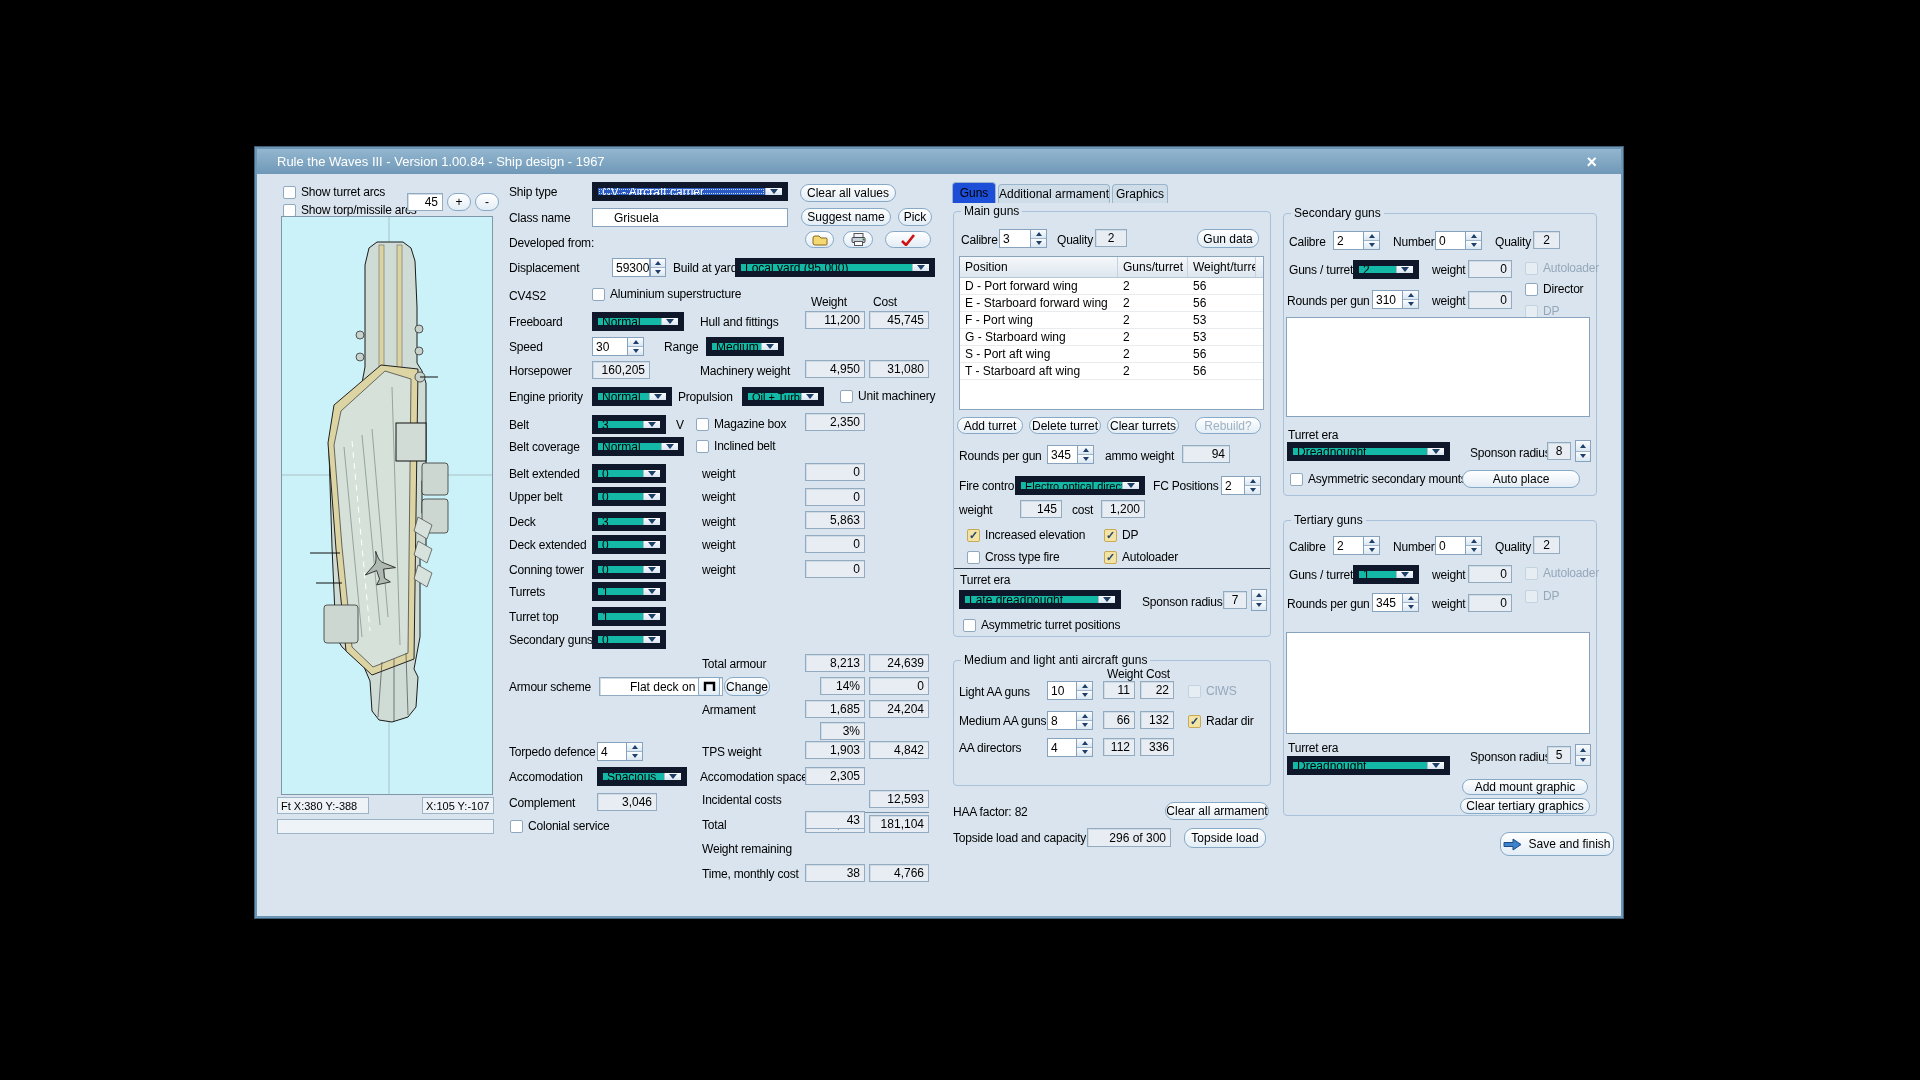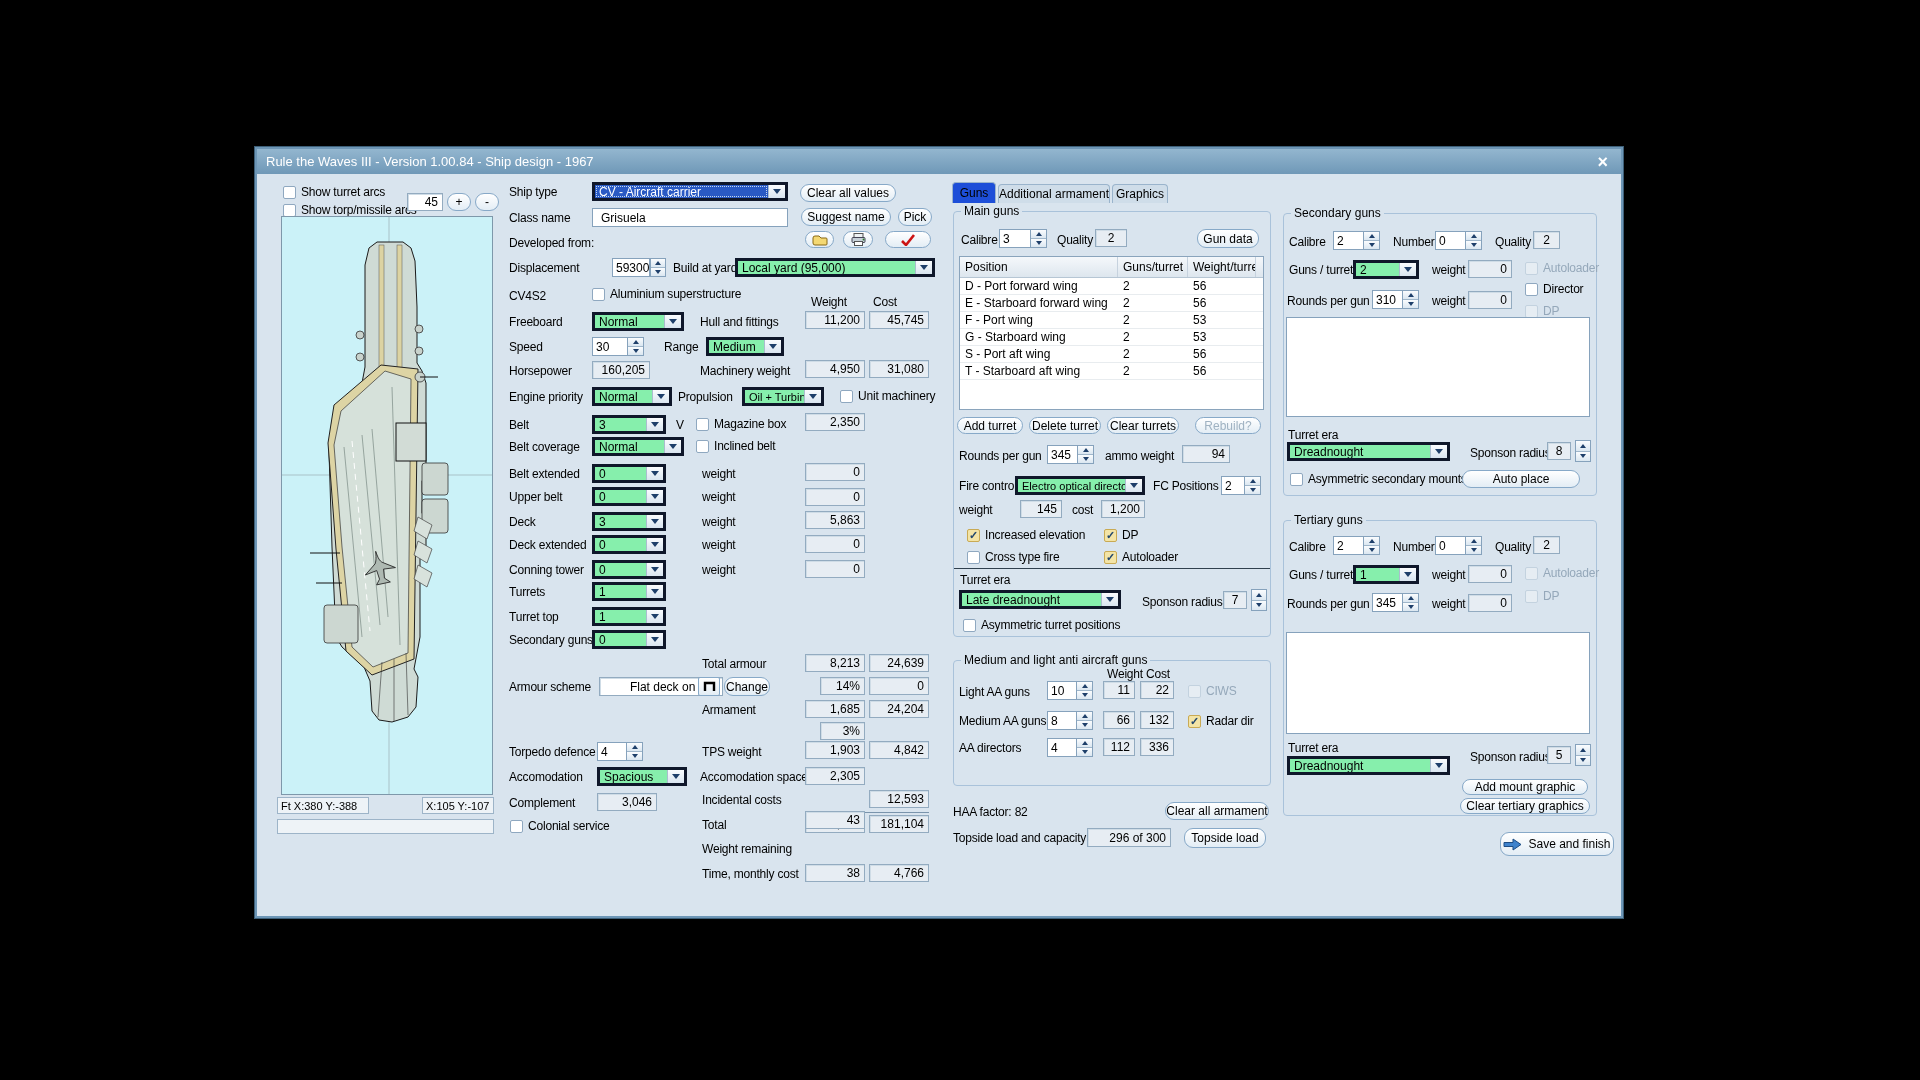--- a/index.html
+++ b/index.html
@@ -1,29 +1,29 @@
 <!DOCTYPE html>
 <html><head>
 <meta charset="utf-8">
 <style>
   *{box-sizing:border-box;margin:0;padding:0}
   html,body{width:1920px;height:1080px;background:#000;font-family:"Liberation Sans",sans-serif;overflow:hidden}
   #stage{position:absolute;inset:0;background:#000}
   #win{position:absolute;left:255px;top:147px;width:1368px;height:771px;background:#d9e4ee;border:2px solid #6d96b6;box-shadow:0 0 0 1px #3d5f78}
-  .tb{position:absolute;left:0;top:0;right:0;height:25px;background:linear-gradient(#93b6cf,#6f98b7);display:flex;align-items:center;padding:0 9px;color:#fff;font-size:13px}
+  .tb{position:absolute;left:0;top:0;right:0;height:25px;background:linear-gradient(#93b6cf,#6f98b7);display:flex;align-items:center;padding:0 20px;color:#fff;font-size:13px}
   .closex{margin-left:auto;color:#fff;font-size:18px;font-weight:bold;line-height:1;padding:0 4px;cursor:default}
   .lab{position:absolute;font-size:12px;color:#000;white-space:nowrap;letter-spacing:-0.2px}
   .ro{position:absolute;background:#e7edf3;border:1px solid #93abc0;box-shadow:inset 1px 1px 0 #cfdce6;display:flex;align-items:center;justify-content:flex-end;padding:0 4px;font-size:12px;white-space:nowrap}
   .ro.ctr{justify-content:center}
   .wf{background:#fff}
-  .fld{position:absolute;background:#fff;border:1px solid #86a2bc;display:flex;align-items:center;padding:0 8px;font-size:12px;white-space:nowrap}
+  .fld{position:absolute;background:#fff;border:1px solid #86a2bc;display:flex;align-items:center;padding:0 21px;font-size:12px;white-space:nowrap}
   input.fld{font-family:"Liberation Sans",sans-serif}
   .btn{position:absolute;display:flex;align-items:center;justify-content:center;gap:5px;font-size:12px;white-space:nowrap;background:linear-gradient(#ffffff,#e3edf5);border:1px solid #87a9c8;border-radius:9px;color:#000;cursor:default}
   .btn.dis{color:#9fb2c2}
-  .dd{position:absolute;display:flex;height:19px;border:3px solid #0f172a;background:#86efac}
+  .dd{position:absolute;display:flex;height:19px;border:6px solid #0f172a;background:#14b8a6}
   .dd .ddt{flex:1;display:flex;align-items:center;padding:0 4px;font-size:12px;white-space:nowrap;overflow:hidden}
   .dd .dda{width:17px;flex:none;background:linear-gradient(#fafcfe,#d9e5f0);border-left:1px solid #aabdce;display:flex;align-items:center;justify-content:center}
   .dd .dda::after{content:"";border-left:4px solid transparent;border-right:4px solid transparent;border-top:5px solid #1e3f6a}
   .dd.sel .ddt{background:#2a5ac4;color:#fff;outline:1px dotted #c4d8ee;outline-offset:-2px}
   .sf{position:absolute;display:flex}
   .sf .sftxt{flex:1;background:#fff;border:1px solid #86a2bc;border-right:0;display:flex;align-items:center;padding:0 3px;font-size:12px;white-space:nowrap;overflow:hidden}
   .spin{width:17px;flex:none;border:1px solid #86a2bc;display:flex;flex-direction:column;background:#fff}
   .spin.alone{position:absolute}
   .spinbtn{flex:1;background:linear-gradient(#fafcfe,#dbe7f1);display:flex;align-items:center;justify-content:center}
   .spinbtn+.spinbtn{border-top:1px solid #9fb6ca}

